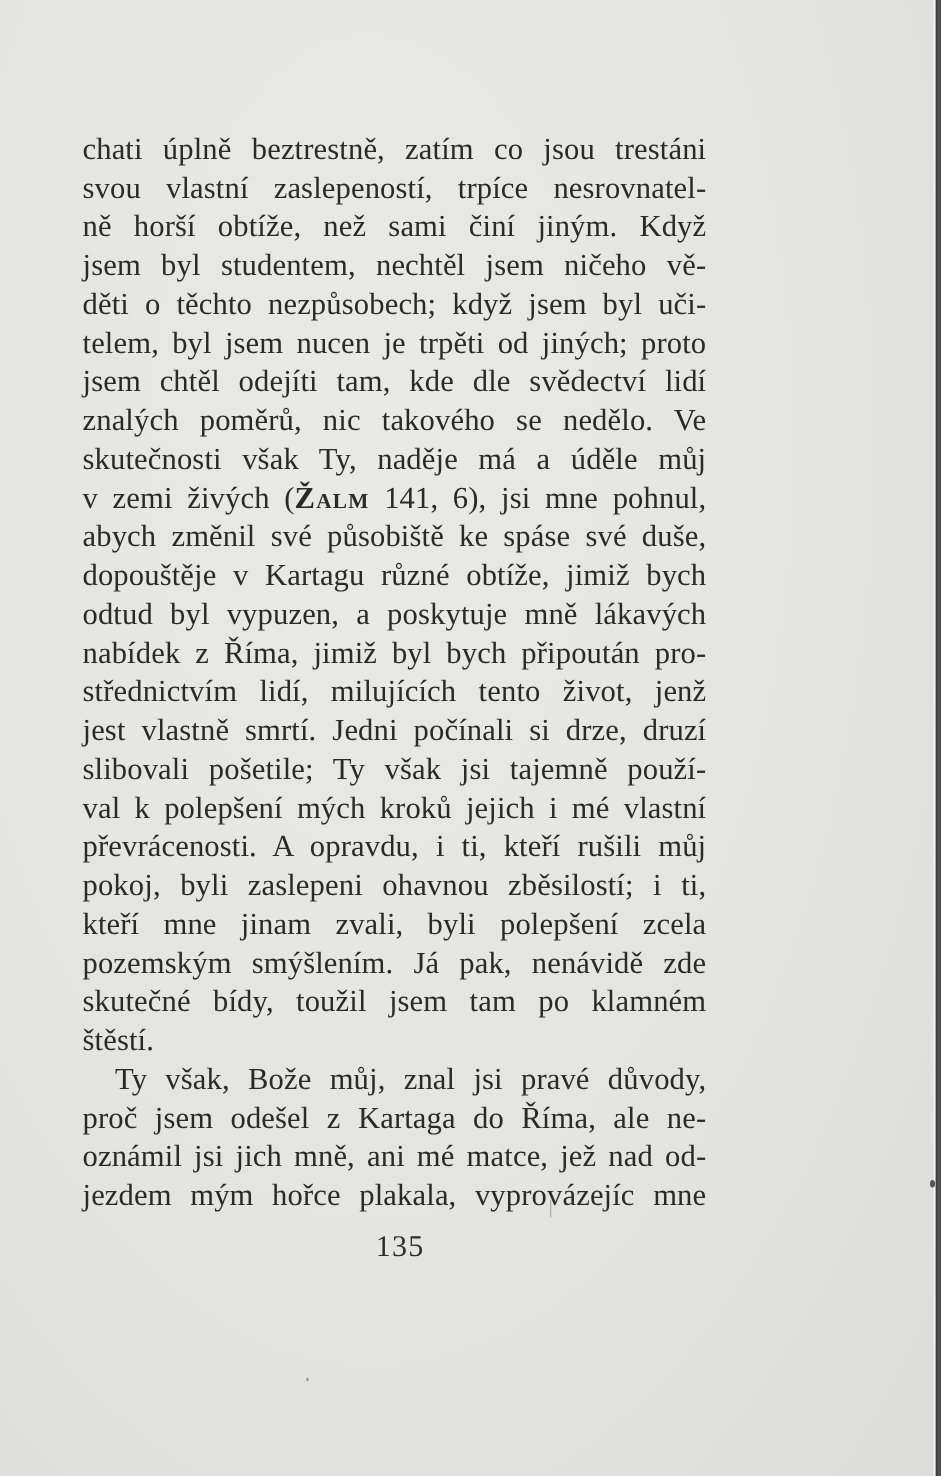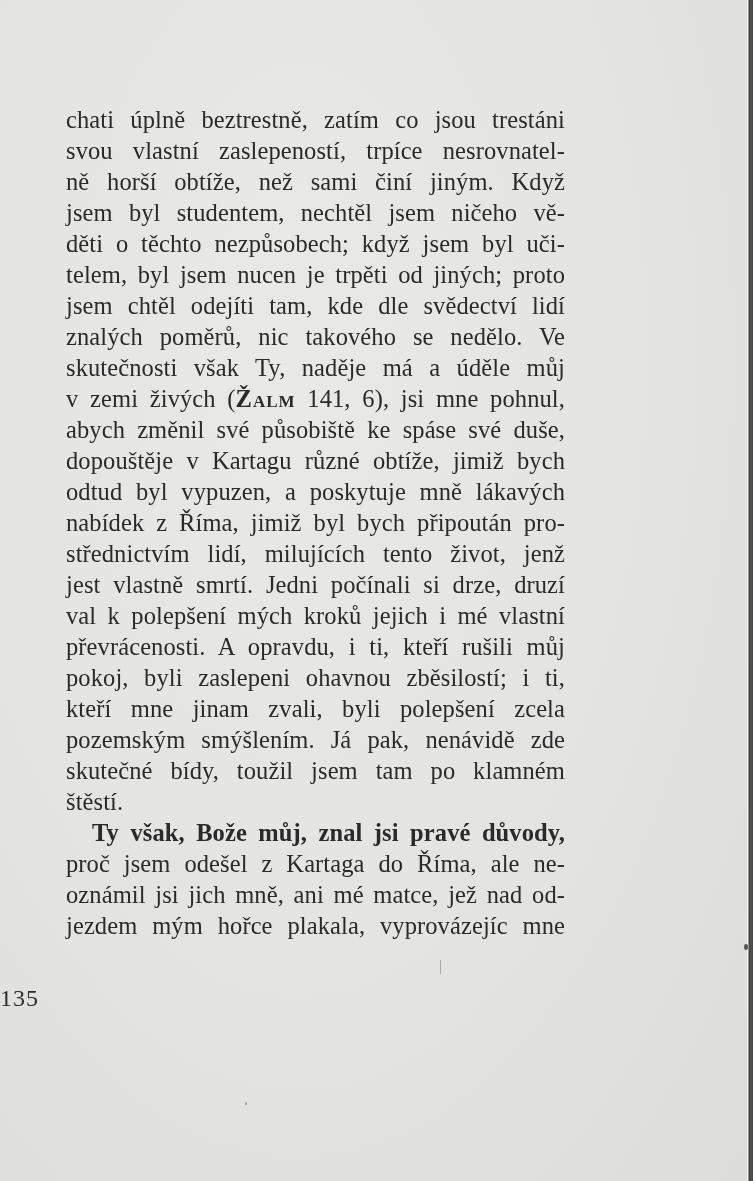--- a/index.html
+++ b/index.html
@@ -45,33 +45,32 @@
       text-align: justify;
       text-align-last: justify;
       letter-spacing: 0.1px;
       margin-left: 14px;
     }
     .line.last {
       text-align-last: left;
     }
     .line.indent {
       padding-left: 26px;
-      font-weight: bold;
     }
     .smallcaps {
       font-variant: small-caps;
       letter-spacing: 1px;
       font-weight: bold;
     }
     .page-number {
       position: absolute;
       left: 0;
       width: 640px;
       top: 985px;
-      text-align: left;
+      text-align: center;
       font-size: 24px;
       letter-spacing: 1px;
       color: #2d2d2d;
     }
     .speck {
       position: absolute;
       background: #9a9a9a;
       border-radius: 50%;
     }
   </style>
@@ -96,20 +95,21 @@
     <span class="line">jsem chtěl odejíti tam, kde dle svědectví lidí</span>
     <span class="line">znalých poměrů, nic takového se nedělo. Ve</span>
     <span class="line">skutečnosti však Ty, naděje má a úděle můj</span>
     <span class="line"><span>v zemi živých (</span><span class="smallcaps">Žalm</span><span> 141, 6), jsi mne pohnul,</span></span>
     <span class="line">abych změnil své působiště ke spáse své duše,</span>
     <span class="line">dopouštěje v Kartagu různé obtíže, jimiž bych</span>
     <span class="line">odtud byl vypuzen, a poskytuje mně lákavých</span>
     <span class="line">nabídek z Říma, jimiž byl bych připoután pro-</span>
     <span class="line">střednictvím lidí, milujících tento život, jenž</span>
     <span class="line">jest vlastně smrtí. Jedni počínali si drze, druzí</span>
+    <span class="line">slibovali pošetile; Ty však jsi tajemně použí-</span>
     <span class="line">val k polepšení mých kroků jejich i mé vlastní</span>
     <span class="line">převrácenosti. A opravdu, i ti, kteří rušili můj</span>
     <span class="line">pokoj, byli zaslepeni ohavnou zběsilostí; i ti,</span>
     <span class="line">kteří mne jinam zvali, byli polepšení zcela</span>
     <span class="line">pozemským smýšlením. Já pak, nenávidě zde</span>
     <span class="line">skutečné bídy, toužil jsem tam po klamném</span>
     <span class="line last">štěstí.</span>
   </div>
   <div>
     <span class="line indent">Ty však, Bože můj, znal jsi pravé důvody,</span>

